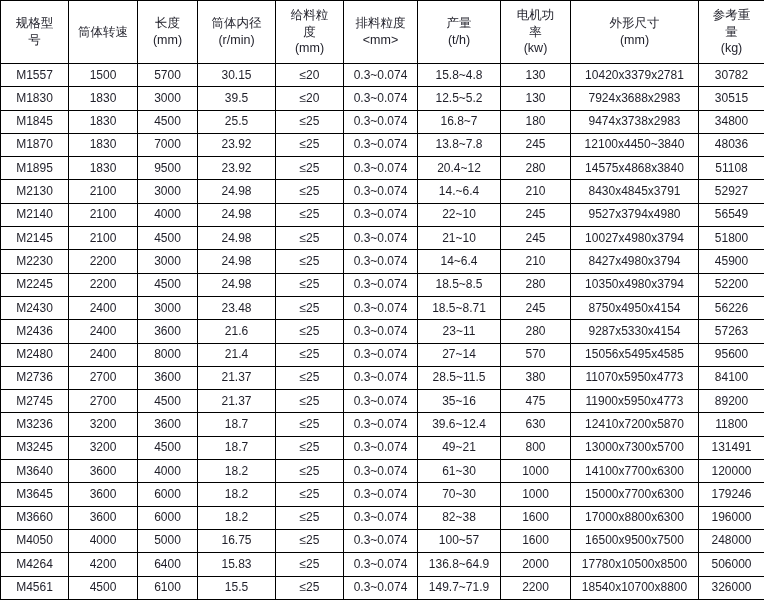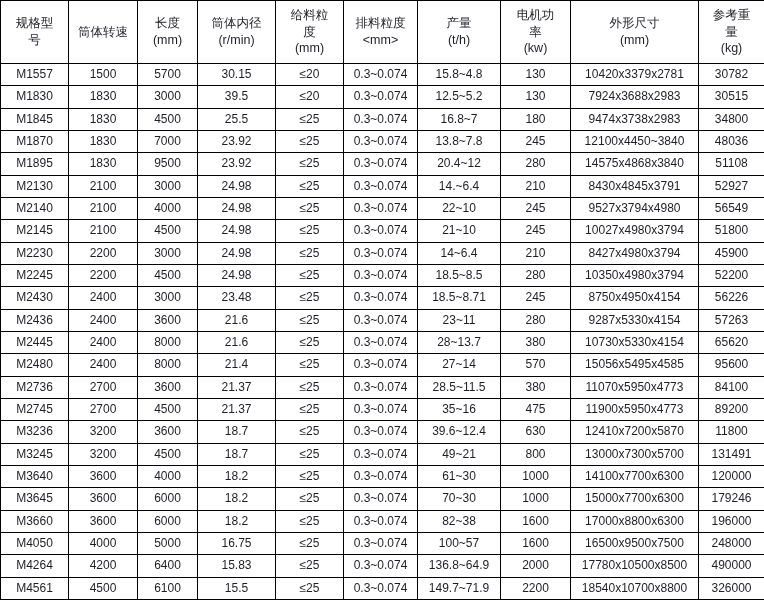--- a/index.html
+++ b/index.html
@@ -239,32 +239,20 @@
           <td>3600</td>
           <td>21.6</td>
           <td>≤25</td>
           <td>0.3~0.074</td>
           <td>23~11</td>
           <td>280</td>
           <td>9287x5330x4154</td>
           <td>57263</td>
         </tr>
         <tr>
-          <td>M2445</td>
-          <td>2400</td>
-          <td>8000</td>
-          <td>21.6</td>
-          <td>≤25</td>
-          <td>0.3~0.074</td>
-          <td>28~13.7</td>
-          <td>380</td>
-          <td>10730x5330x4154</td>
-          <td>65620</td>
-        </tr>
-        <tr>
           <td>M2480</td>
           <td>2400</td>
           <td>8000</td>
           <td>21.4</td>
           <td>≤25</td>
           <td>0.3~0.074</td>
           <td>27~14</td>
           <td>570</td>
           <td>15056x5495x4585</td>
           <td>95600</td>
@@ -368,21 +356,21 @@
         <tr>
           <td>M4264</td>
           <td>4200</td>
           <td>6400</td>
           <td>15.83</td>
           <td>≤25</td>
           <td>0.3~0.074</td>
           <td>136.8~64.9</td>
           <td>2000</td>
           <td>17780x10500x8500</td>
-          <td>490000</td>
+          <td>506000</td>
         </tr>
         <tr>
           <td>M4561</td>
           <td>4500</td>
           <td>6100</td>
           <td>15.5</td>
           <td>≤25</td>
           <td>0.3~0.074</td>
           <td>149.7~71.9</td>
           <td>2200</td>

